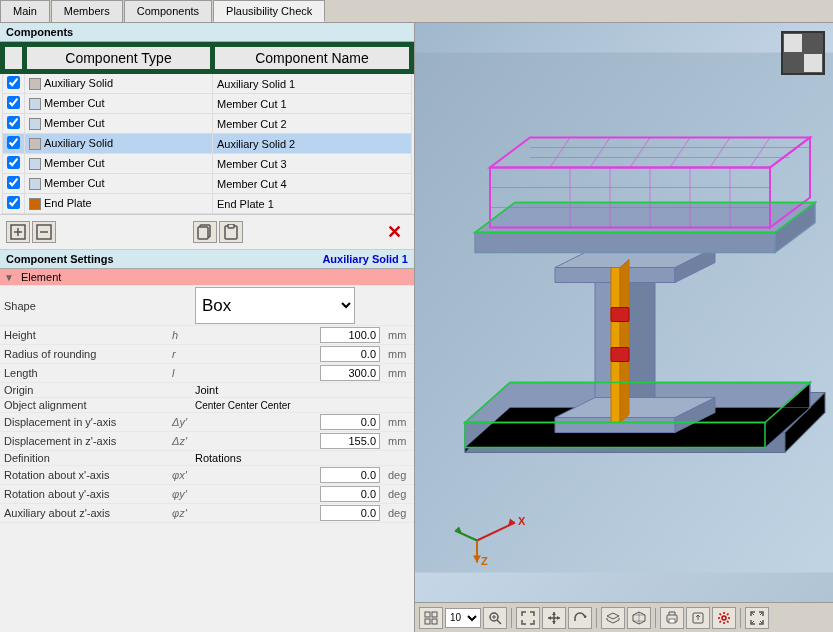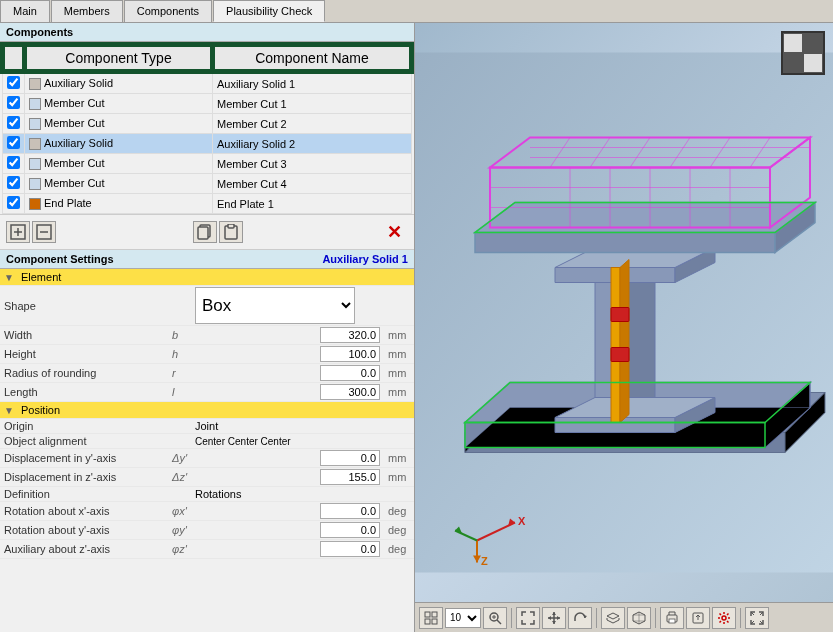--- a/index.html
+++ b/index.html
@@ -34,21 +34,21 @@
     .toolbar-delete { color: #cc0000; font-size: 16px; font-weight: bold; cursor: pointer; padding: 2px 6px; }
 
     
     .settings-section { flex: 1; overflow-y: auto; }
     .settings-header { background: #d4e8f0; padding: 3px 6px; font-size: 11px; border-bottom: 1px solid #aaa; display: flex; justify-content: space-between; }
     .settings-header .title { font-weight: bold; }
     .settings-header .component-name { color: #0000cc; font-weight: bold; }
 
     .settings-table { width: 100%; border-collapse: collapse; }
     .settings-table td { padding: 1px 4px; font-size: 11px; border-bottom: 1px solid #e8e8e8; }
-    .group-header { background: #fde047; }
+    .group-header { background: #fca5a5; }
     .group-toggle { color: #666; font-size: 10px; margin-right: 4px; }
     .group-label { font-weight: normal; }
     .indent1 { padding-left: 16px; }
     .label-col { color: #333; }
     .symbol-col { color: #666; font-size: 10px; width: 20px; }
     .value-col { text-align: right; }
     .unit-col { color: #666; width: 30px; }
     .select-box { width: 160px; border: 1px solid #aaa; padding: 7px 2px; font-size: 17px; background: white; }
     .value-input { border: 1px solid #aaa; background: white; text-align: right; padding: 1px 3px; font-size: 11px; width: 60px; }
 
@@ -209,28 +209,20 @@
     </tr>
             <tr>
           <td class="indent1 label-col" colspan="2">Shape</td>
           <td colspan="2">
             <select class="select-box">
               <option>Box</option>
             </select>
           </td>
         </tr>
             <tr>
-          <td class="indent1 label-col">Width</td>
-          <td class="symbol-col" style="font-style:italic;">b</td>
-          <td class="value-col">
-            <input class="value-input" type="text" value="320.0" style="">
-          </td>
-          <td class="unit-col">mm</td>
-        </tr>
-            <tr>
           <td class="indent1 label-col">Height</td>
           <td class="symbol-col" style="font-style:italic;">h</td>
           <td class="value-col">
             <input class="value-input" type="text" value="100.0" style="">
           </td>
           <td class="unit-col">mm</td>
         </tr>
             <tr>
           <td class="indent1 label-col">Radius of rounding</td>
           <td class="symbol-col" style="font-style:italic;">r</td>
@@ -240,26 +232,20 @@
           <td class="unit-col">mm</td>
         </tr>
             <tr>
           <td class="indent1 label-col">Length</td>
           <td class="symbol-col" style="font-style:italic;">l</td>
           <td class="value-col">
             <input class="value-input" type="text" value="300.0" style="">
           </td>
           <td class="unit-col">mm</td>
         </tr>
-            <tr>
-      <td colspan="4" class="group-header" style="padding:2px 4px;">
-        <span class="group-toggle">▼</span>
-        <span class="group-label">Position</span>
-      </td>
-    </tr>
             <tr>
           <td class="indent1 label-col">Origin</td>
           <td class="symbol-col"></td>
           <td>Joint</td>
           <td class="unit-col"></td>
         </tr>
             <tr>
           <td class="indent1 label-col">Object alignment</td>
           <td class="symbol-col"></td>
           <td style="font-size:10px;">Center  Center  Center</td>

